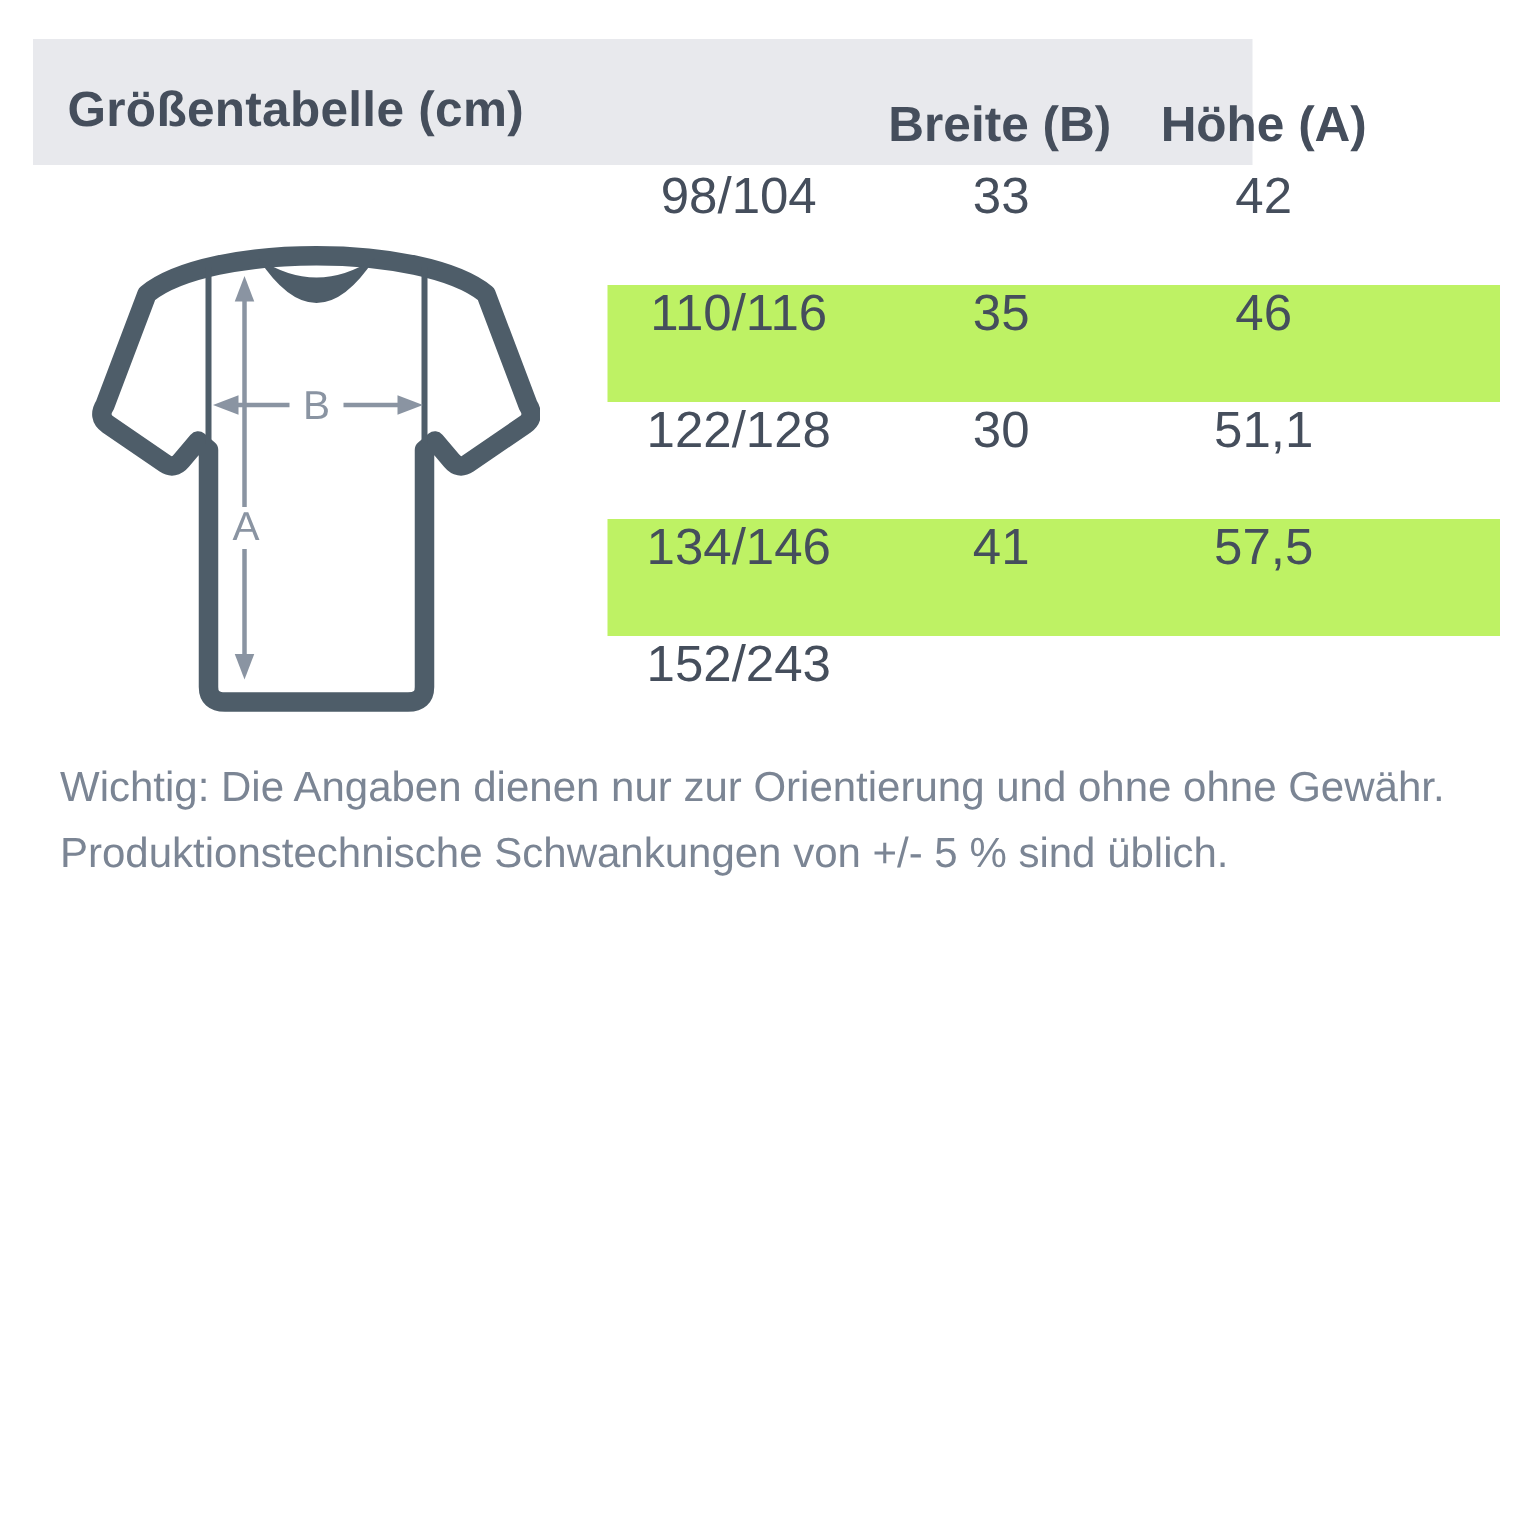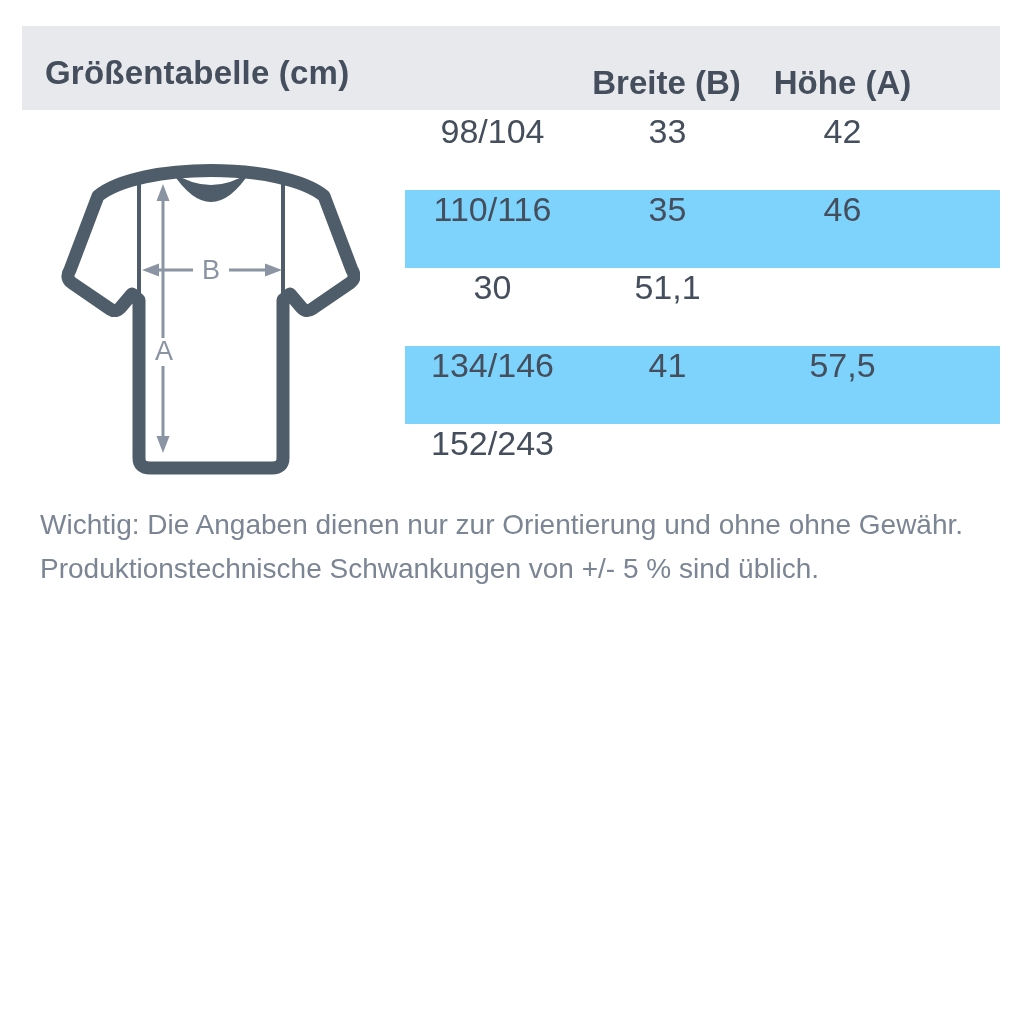--- a/index.html
+++ b/index.html
@@ -2,39 +2,39 @@
 <html><head>
 <meta charset="utf-8">
 <style>
   html,body{margin:0;padding:0;background:#ffffff;}
   .page{
     position:relative;width:1024px;height:1024px;background:#ffffff;overflow:hidden;
     font-family:"Liberation Sans",sans-serif;
   }
   
   .header-bar{
-    position:absolute;left:22px;top:26px;width:978px;height:84px;
+    position:absolute;left:22px;top:26px;width:813px;height:84px;
     background:#e8e9ed;
   }
   .header-title{
     position:absolute;left:23px;top:0;height:100%;
     display:flex;align-items:center;padding-top:5px;
     font-size:33px;font-weight:bold;color:#454e5c;letter-spacing:0.2px;
   }
   .hcol{
     position:absolute;top:0;height:100%;width:175px;
     display:flex;align-items:center;justify-content:center;padding-top:15px;
     font-size:33px;font-weight:bold;color:#454e5c;
   }
   .hcol-b{left:557px;}
   .hcol-a{left:733px;text-align:right;}
   
   .rows{position:absolute;left:405px;top:112px;width:595px;}
   .row{height:78px;display:flex;}
-  .row.alt{background:#7dd3fc;}
+  .row.alt{background:#bef264;}
   .cell{width:175px;text-align:center;font-size:34px;color:#454e5c;}
   
   .tshirt{position:absolute;left:60px;top:148px;width:300px;height:330px;}
   .tshirt text{
     font-family:"Liberation Sans",sans-serif;font-size:27px;fill:#8a94a2;
   }
   
   .note{
     position:absolute;left:40px;top:503px;width:930px;
     font-size:28px;line-height:44px;color:#7b8594;
@@ -83,20 +83,21 @@
       <div class="cell">98/104</div>
       <div class="cell">33</div>
       <div class="cell">42</div>
     </div>
     <div class="row alt">
       <div class="cell">110/116</div>
       <div class="cell">35</div>
       <div class="cell">46</div>
     </div>
     <div class="row">
+      <div class="cell">122/128</div>
       <div class="cell">30</div>
       <div class="cell">51,1</div>
     </div>
     <div class="row alt">
       <div class="cell">134/146</div>
       <div class="cell">41</div>
       <div class="cell">57,5</div>
     </div>
     <div class="row">
       <div class="cell">152/243</div>

